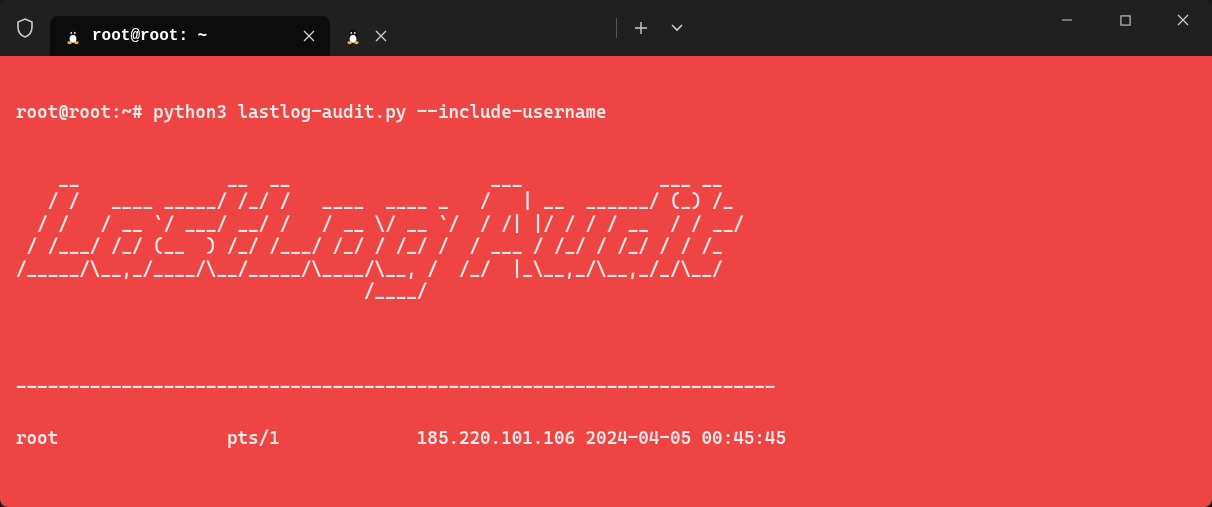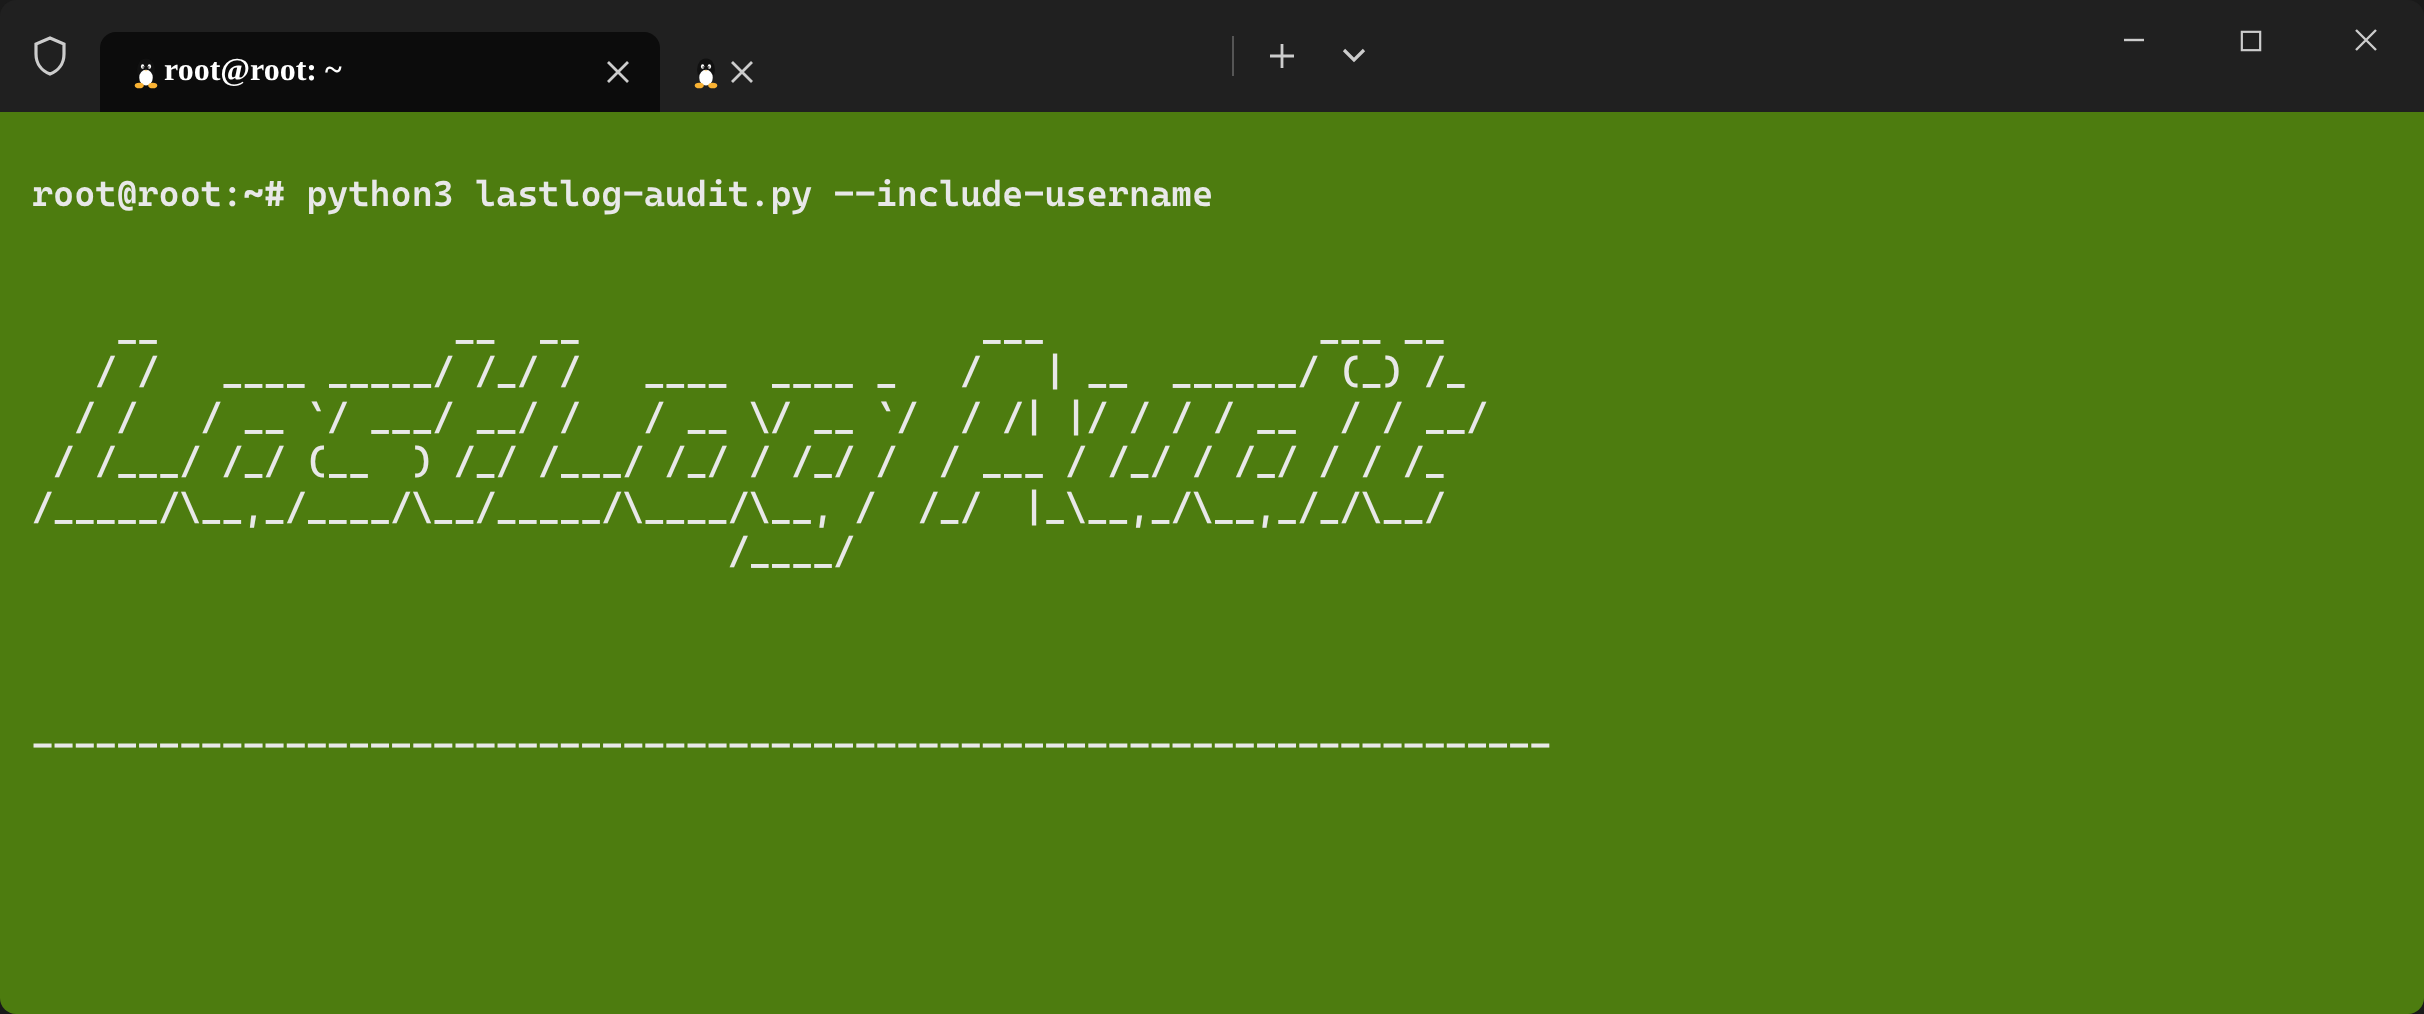--- a/index.html
+++ b/index.html
@@ -34,23 +34,24 @@
     .tabs {
       display: flex;
       align-items: flex-end;
       height: 56px;
     }
     .tab {
       display: flex;
       align-items: center;
       height: 40px;
       padding: 0 12px 0 14px;
+      gap: 10px;
       color: #cccccc;
       font-size: 16px;
-      font-family: Liberation Serif, serif;
+      font-family: Liberation Mono, monospace;
       border-radius: 8px 8px 0 0;
       margin-top: 16px;
       min-width: 280px;
       position: relative;
     }
     .tab.active {
       background: #0c0c0c;
       color: #ffffff;
     }
     .tab-label {
@@ -93,24 +94,24 @@
       height: 40px;
     }
     .win-btn {
       width: 58px;
       display: flex;
       align-items: center;
       justify-content: center;
       color: #cccccc;
     }
     .terminal {
-      background: #4d7c0f;
+      background: #ef4444;
       color: #e0e0e0;
       height: calc(507px - 56px);
-      padding: 4px 16px;
+      padding: 18px 16px;
       font-size: 18px;
       line-height: 1.4;
       white-space: pre;
       overflow: hidden;
     }
     .prompt-line {
       color: #e8e8e8;
       font-weight: 600;
     }
     .ascii-art {
@@ -226,15 +227,16 @@
 <div class="terminal">
 <div class="prompt-line"><span>root@root:~#</span> <span>python3 lastlog-audit.py --include-username</span></div>
 <div class="ascii-art">    __              __  __                   ___             ___ __ 
    / /   ____ _____/ /_/ /   ____  ____ _   /   | __  ______/ (_) /_
   / /   / __ `/ ___/ __/ /   / __ \/ __ `/  / /| |/ / / / __  / / __/
  / /___/ /_/ (__  ) /_/ /___/ /_/ / /_/ /  / ___ / /_/ / /_/ / / /_  
 /_____/\__,_/____/\__/_____/\____/\__, /  /_/  |_\__,_/\__,_/_/\__/  
                                  /____/                              </div>
 <div class="blank"></div>
 <div class="table-sep">------------------------------------------------------------------------</div>
+<div class="table-row"><span id="data-row-0">root                pts/1             185.220.101.106 2024-04-05 00:45:45</span></div>
 
 
 </div>
 
 </body></html>

